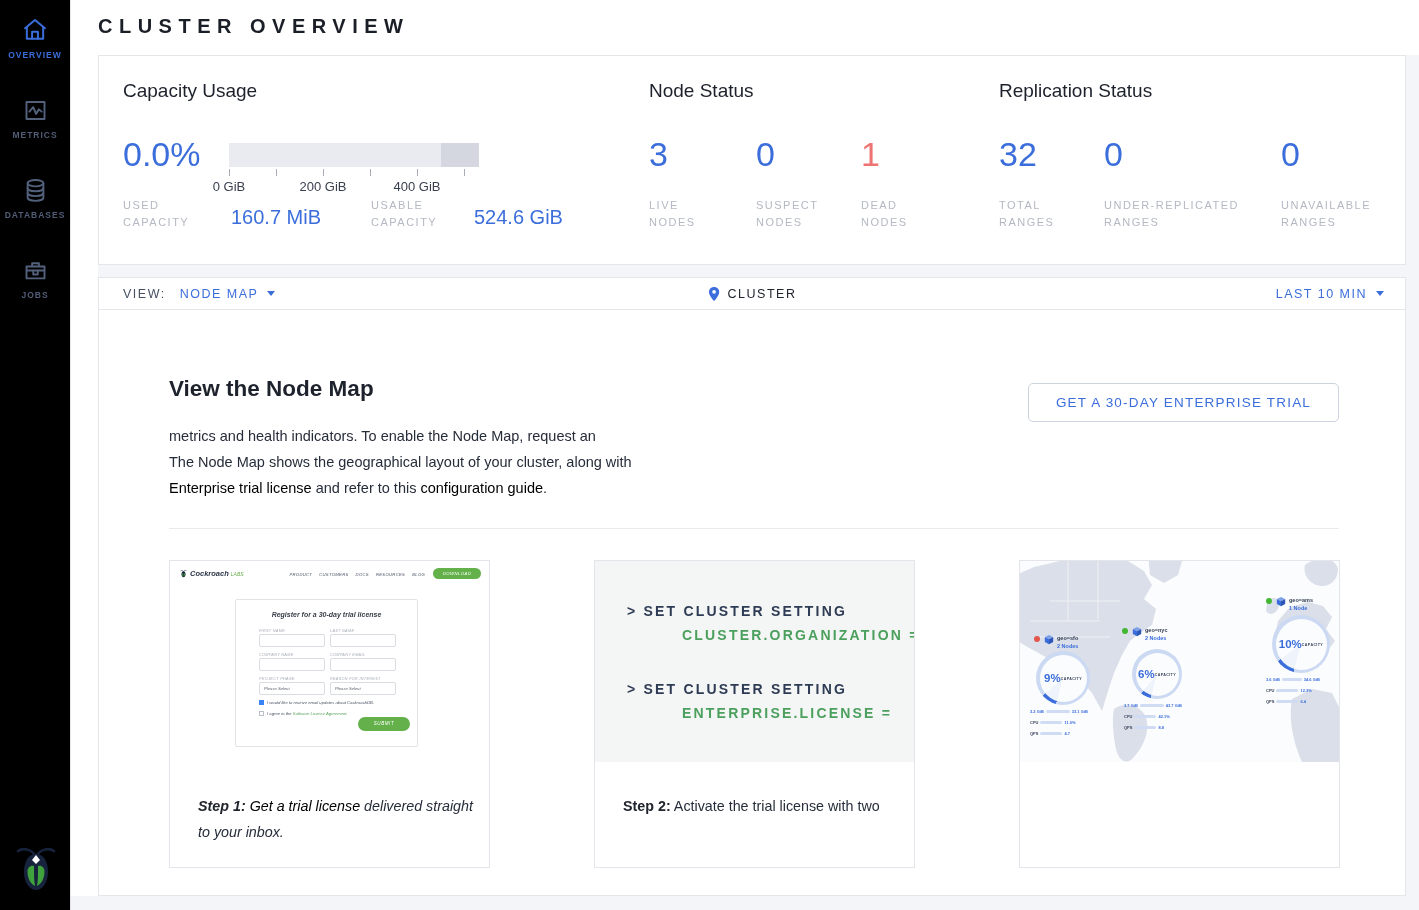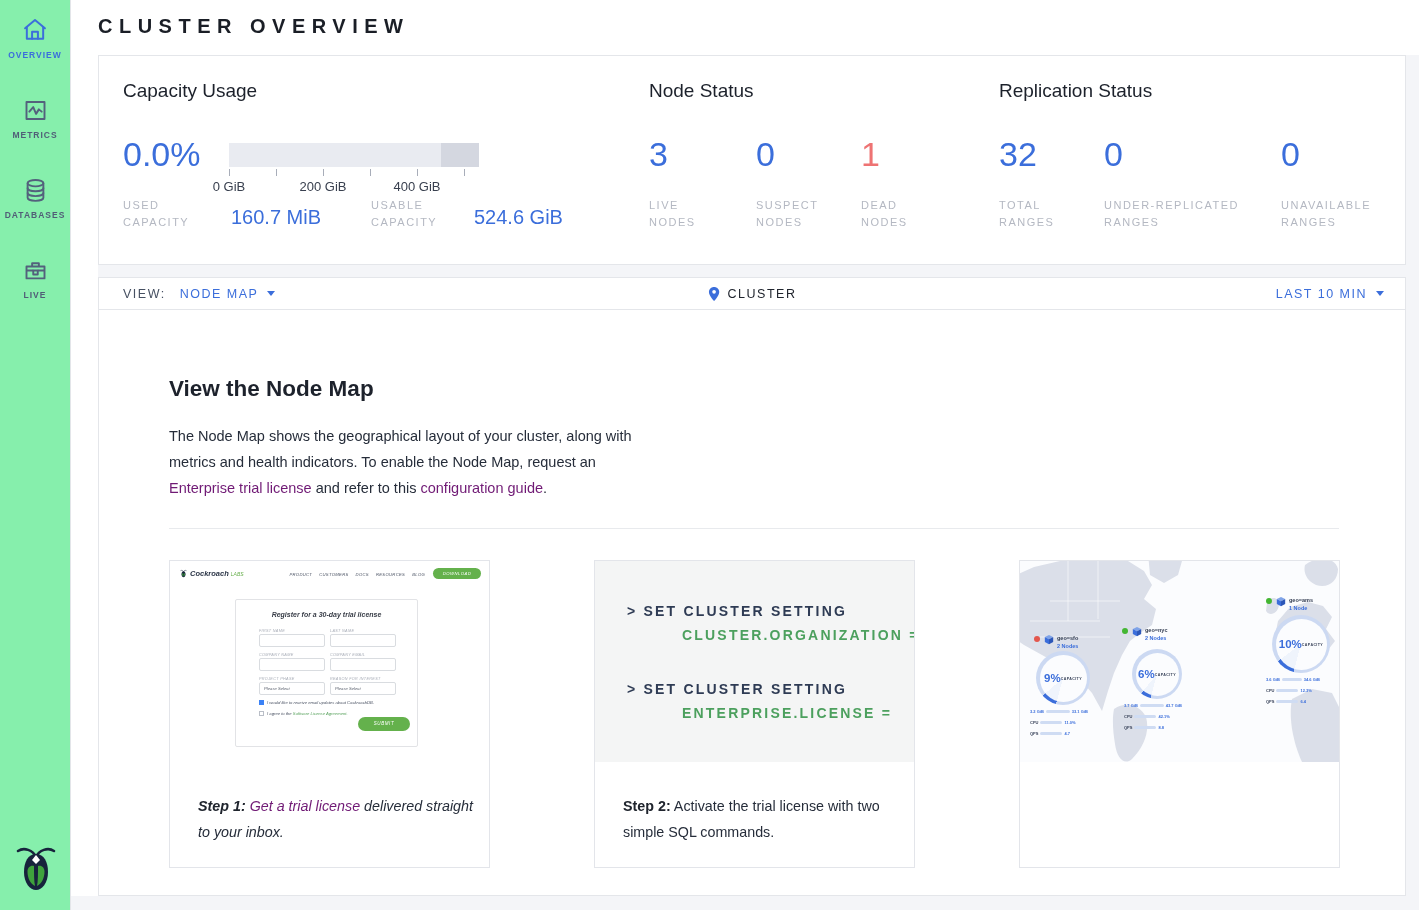--- a/index.html
+++ b/index.html
@@ -6,21 +6,21 @@
   html,body { width:1419px; height:910px; }
   body { position:relative; background:#fff; font-family:"Liberation Sans",sans-serif; color:#20252e; overflow:hidden; }
 
   
   .strip { position:absolute; background:#f4f5f8; }
   .strip-gap { left:98px; top:265px; width:1321px; height:12px; }
   .strip-right { left:1406px; top:55px; width:13px; height:855px; }
   .strip-bottom { left:71px; top:896px; width:1348px; height:14px; }
 
   
-  .sidebar { position:absolute; left:0; top:0; width:71px; height:910px; background:#86efac; border-right:1px solid #e3e5e9; z-index:5; }
+  .sidebar { position:absolute; left:0; top:0; width:71px; height:910px; background:#000000; border-right:1px solid #e3e5e9; z-index:5; }
   .side-item { position:absolute; left:0; width:70px; text-align:center; cursor:pointer; }
   .side-item svg { display:block; margin:0 auto; }
   .side-label { display:block; margin-top:6px; font-size:8.5px; font-weight:700; letter-spacing:1px; color:#515d77; }
   .side-item.active .side-label { color:#3b6edb; }
   .side-logo { position:absolute; left:15px; top:843px; }
 
   
   .page-title { position:absolute; left:98px; top:15px; font-size:20px; letter-spacing:6.5px; font-weight:700; color:#1a1e26; }
 
   
@@ -43,21 +43,21 @@
   .tb-view-value { color:#3b6edb; margin-left:14px; cursor:pointer; display:flex; align-items:center; }
   .caret { display:inline-block; width:0; height:0; border-left:4.5px solid transparent; border-right:4.5px solid transparent; border-top:5.5px solid #3b6edb; margin-left:9px; }
   .tb-scope { position:absolute; left:50%; top:0; transform:translateX(-50%); height:31px; display:flex; align-items:center; color:#20252e; }
   .tb-scope svg { margin-right:7px; }
   .tb-time { position:absolute; right:21px; top:0; height:31px; display:flex; align-items:center; color:#3b6edb; cursor:pointer; }
 
   
   .main-panel { position:absolute; left:98px; top:310px; width:1308px; height:586px; background:#fff; border:1px solid #e4e6ea; border-top:none; }
   .panel-heading { position:absolute; left:70px; top:66px; font-size:22.5px; color:#1d222c; font-weight:700; }
   .panel-desc { position:absolute; left:70px; top:113px; font-size:14.5px; line-height:26px; color:#262d3a; }
-  a.lnk { color:#701a75; text-decoration:none; cursor:pointer; }
+  a.lnk { color:#000000; text-decoration:none; cursor:pointer; }
   .trial-btn { position:absolute; left:929px; top:73px; width:311px; height:39px; background:#fff; border:1px solid #ccd3df; border-radius:5px; color:#3b6edb; font-size:13.5px; letter-spacing:1.2px; font-family:"Liberation Sans",sans-serif; cursor:pointer; }
   .divider { position:absolute; left:70px; top:218px; width:1170px; height:1px; background:#e8eaed; }
 
   .step-card { position:absolute; top:250px; width:321px; height:308px; border:1px solid #e3e5ea; background:#fff; }
   .card1 { left:70px;font-style:italic; } .card2 { left:495px; } .card3 { left:920px; }
   .card-visual { position:absolute; left:0; top:0; width:319px; height:201px; overflow:hidden; }
   .card-caption { position:absolute; left:28px; top:232px; width:285px; font-size:14.3px; line-height:26px; color:#262d3a; }
   .card-caption b { font-weight:700; color:#20252e; }
 
   
@@ -139,21 +139,21 @@
   </div>
   <div class="side-item" style="top:257px">
     <span>
       <svg width="27" height="27" viewBox="0 0 24 24" fill="none" stroke="#53617c" stroke-width="1.7" stroke-linejoin="round">
         <path d="M9 8.5 V5.5 H15 V8.5"></path>
         <rect x="4" y="8.5" width="16" height="10.5"></rect>
         <rect x="10" y="12" width="4" height="3.5"></rect>
         <path d="M4 12 H10 M14 12 H20"></path>
       </svg>
     </span>
-    <span class="side-label">LIVE</span>
+    <span class="side-label">JOBS</span>
   </div>
   <div class="side-logo">
     <svg width="42" height="50" viewBox="0 0 42 50">
       <path d="M21 14 C18 7 9 4 3 8" stroke="#17233c" stroke-width="2.6" fill="none" stroke-linecap="round"></path>
       <path d="M21 14 C24 7 33 4 39 8" stroke="#17233c" stroke-width="2.6" fill="none" stroke-linecap="round"></path>
       <path d="M21 11 C29 11 33 19 33 29 C33 40 27 47 21 47 C15 47 9 40 9 29 C9 19 13 11 21 11 Z" fill="#17233c"></path>
       <path d="M21 12 L25 17 L21 21 L17 17 Z" fill="#ffffff"></path>
       <path d="M19 23 C19 31 19 38 20 43 C15.5 41 12.5 35 12.5 28.5 C12.5 24.5 15.5 22 19 23 Z" fill="#3fa23c"></path>
       <path d="M23 23 C23 31 23 38 22 43 C26.5 41 29.5 35 29.5 28.5 C29.5 24.5 26.5 22 23 23 Z" fill="#3fa23c"></path>
     </svg>
@@ -216,26 +216,27 @@
   </div>
   <div class="tb-time">
     <span>LAST 10 MIN</span>
     <span class="caret"></span>
   </div>
 </div>
 
 <section class="main-panel">
   <h2 class="panel-heading">View the Node Map</h2>
   <div class="panel-desc">
+    <div>metrics and health indicators. To enable the Node Map, request an</div>
     <div>The Node Map shows the geographical layout of your cluster, along with</div>
-    <div>metrics and health indicators. To enable the Node Map, request an</div>
     <div>
       <a class="lnk">Enterprise trial license</a><span> and refer to this </span><a class="lnk">configuration guide</a><span>.</span>
     </div>
   </div>
+  <button class="trial-btn">GET A 30-DAY ENTERPRISE TRIAL</button>
   <div class="divider"></div>
 
   <div class="step-card card1">
     <div class="card-visual">
       <div class="shot">
         <div class="shot-brand">
           <svg width="7" height="9" viewBox="0 0 42 50">
               <path d="M21 14 C18 7 9 4 3 8 M21 14 C24 7 33 4 39 8" stroke="#17233c" stroke-width="3" fill="none"></path>
               <path d="M21 11 C29 11 33 19 33 29 C33 40 27 47 21 47 C15 47 9 40 9 29 C9 19 13 11 21 11 Z" fill="#17233c"></path>
               <path d="M19 23 C19 31 19 38 20 43 C15.5 41 12.5 35 12.5 28.5 C12.5 24.5 15.5 22 19 23 Z M23 23 C23 31 23 38 22 43 C26.5 41 29.5 35 29.5 28.5 C29.5 24.5 26.5 22 23 23 Z" fill="#3fa23c"></path>
@@ -281,21 +282,20 @@
 
   <div class="step-card card2">
     <div class="card-visual code-visual">
       <div class="code-line" style="left:32px; top:42px">&gt; SET CLUSTER SETTING</div>
       <div class="code-line grn" style="left:87px; top:66px">CLUSTER.ORGANIZATION =</div>
       <div class="code-line" style="left:32px; top:120px">&gt; SET CLUSTER SETTING</div>
       <div class="code-line grn" style="left:87px; top:144px">ENTERPRISE.LICENSE =</div>
     </div>
     <div class="card-caption">
       <div><b>Step 2:</b><span> Activate the trial license with two</span></div>
-      <div>simple SQL commands.</div>
     </div>
   </div>
 
   <div class="step-card card3">
     <div class="card-visual map-visual">
       <svg class="world" width="319" height="201" viewBox="0 0 319 201">
         <g fill="#dbdfe9">
           <path d="M-8,16 L14,6 L40,0 L78,-4 L108,0 L124,10 L132,24 L124,38 L136,48 L132,64 L120,72 L110,80 L102,94 L94,112 L88,130 L82,150 L72,132 L58,116 L40,104 L22,94 L4,84 L-8,76 Z"></path>
           <path d="M128,-8 L150,-10 L162,0 L158,14 L144,22 L130,14 Z"></path>
           <path d="M94,148 C106,140 120,144 126,156 C130,170 124,186 112,198 C104,205 97,197 95,183 C93,171 92,158 94,148 Z"></path>

